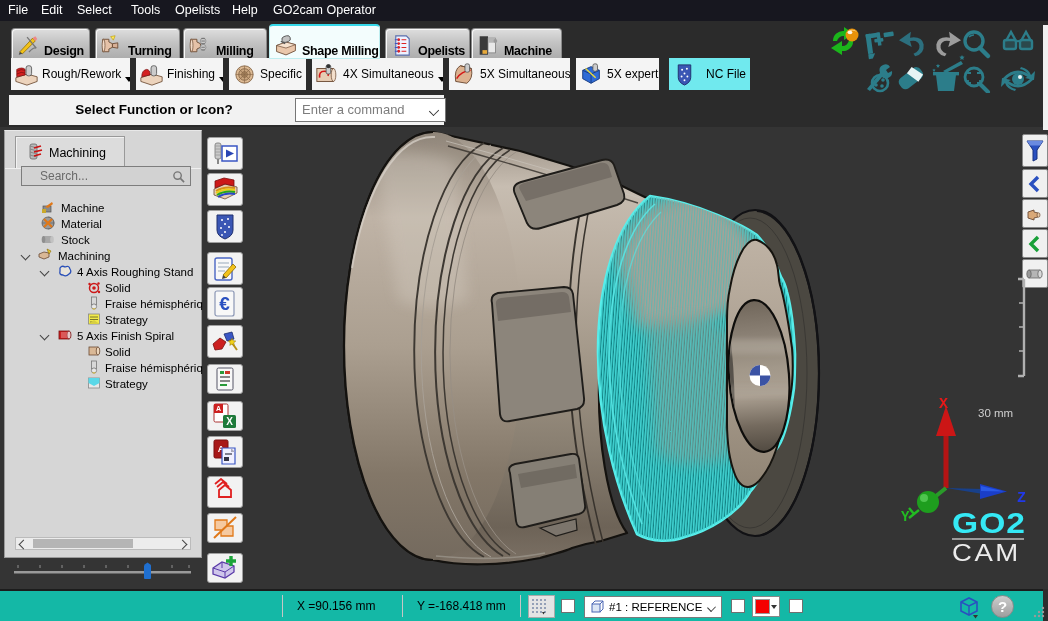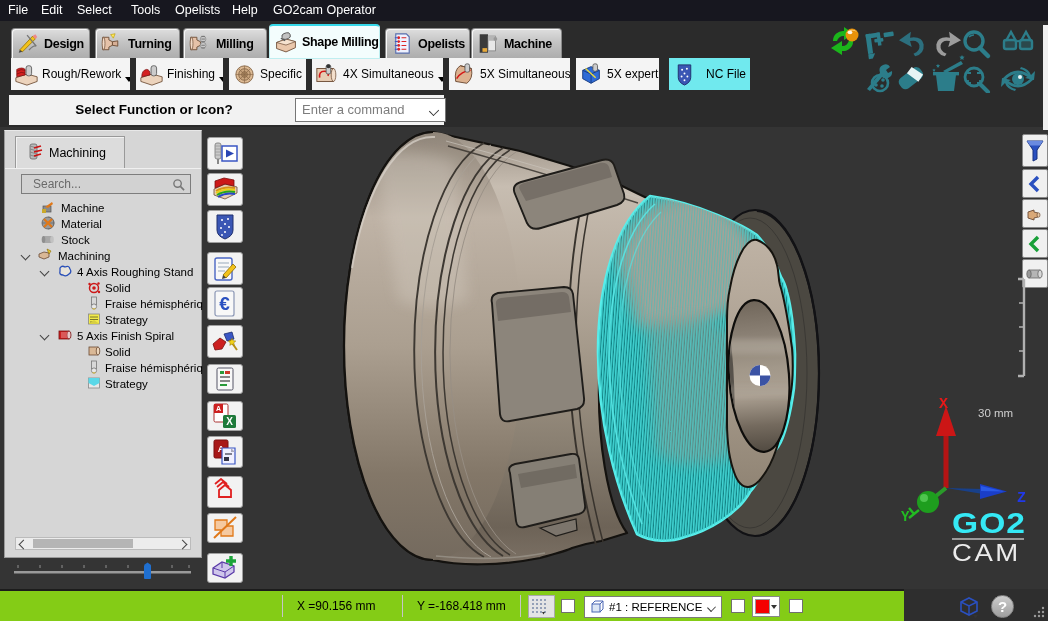--- a/index.html
+++ b/index.html
@@ -1,37 +1,37 @@
 <!DOCTYPE html>
 <html><head><meta charset="utf-8">
 <style>
 html,body{margin:0;padding:0;width:1048px;height:621px;overflow:hidden;background:#2e2e2e;font-family:"Liberation Sans",sans-serif;}
 *{box-sizing:border-box;}
 .tab svg{flex-shrink:0;width:24px;height:25px;}.btn2 svg{flex-shrink:0;width:25px;height:25px;}
 .abs{position:absolute;}
 #menubar{position:absolute;left:0;top:0;width:1048px;height:21px;background:#17171f;color:#fff;font-size:12.5px;line-height:21px;}
 #menubar span{position:absolute;top:0;text-align:right;}
-.tab{position:absolute;top:28px;height:30px;white-space:nowrap;overflow:hidden;background:linear-gradient(#dedede,#c4c4c4 45%,#adadad);border:1px solid #8a8a8a;border-bottom:none;border-radius:4px 4px 0 0;box-shadow:inset 1px 1px 0 #f8f8f8;color:#000;font-size:12.5px;letter-spacing:-0.3px;font-weight:bold;display:flex;align-items:center;padding-left:4px;gap:4px;}
+.tab{position:absolute;top:28px;height:30px;white-space:nowrap;overflow:hidden;background:linear-gradient(#dedede,#c4c4c4 45%,#adadad);border:1px solid #8a8a8a;border-bottom:none;border-radius:4px 4px 0 0;box-shadow:inset 1px 1px 0 #f8f8f8;color:#000;font-size:12.5px;letter-spacing:-0.3px;font-weight:bold;display:flex;align-items:flex-end;padding-left:4px;gap:4px;}
 .tab.sel{top:24px;height:35px;background:#f3fdfd;border:1px solid #bfeef0;border-top:2px solid #36d8e8;box-shadow:none;z-index:3;}
 .btn2{position:absolute;top:58px;height:32px;white-space:nowrap;overflow:hidden;background:#f4f4f4;color:#000;font-size:12px;display:flex;align-items:center;padding-left:3px;gap:3px;}
 .btn2 .drop{position:relative;top:5px;width:0;height:0;border-left:4px solid transparent;border-right:4px solid transparent;border-top:5px solid #000;margin-left:1px;}
 #cmdrow{position:absolute;left:9px;top:95px;width:435px;height:30px;background:#f2f2f2;}
 #cmdrow .lbl{position:absolute;left:0;top:0;width:290px;height:30px;line-height:30px;text-align:center;font-size:13.5px;font-weight:bold;color:#000;}
 #cmdbox{position:absolute;left:286px;top:3px;width:151px;height:24px;background:#fff;border:1px solid #767676;font-size:13px;color:#7d7d7d;line-height:22px;padding-left:6px;}
 #cmdbox .chev{position:absolute;right:7px;top:8px;width:8px;height:8px;border-left:1.8px solid #333;border-bottom:1.8px solid #333;transform:rotate(-45deg) scale(1,.8);}
 #panel{position:absolute;left:4px;top:130px;width:198px;height:428px;background:#d6d6d6;border:1px solid #9a9a9a;border-top:1px solid #e8e8e8;}
 #ptab{position:absolute;left:10px;top:5px;width:110px;height:32px;background:#dcdcdc;border:1px solid #999;border-bottom:none;box-shadow:inset 1px 1px 0 #f2f2f2;display:flex;align-items:center;font-size:12.5px;color:#000;gap:5px;padding-left:8px;}
 #pline{position:absolute;left:0px;top:37px;width:196px;height:1px;background:#f0f0f0;}
-#searchbox{position:absolute;left:16px;top:43px;width:170px;height:20px;background:#d2d2d2;border:1px solid #7d7d7d;font-size:12px;color:#6a6a6a;line-height:18px;padding-left:11px;}
+#searchbox{position:absolute;left:16px;top:35px;width:170px;height:20px;background:#d2d2d2;border:1px solid #7d7d7d;font-size:12px;color:#6a6a6a;line-height:18px;padding-left:18px;}
 .trow{position:absolute;left:0;height:16px;font-size:11.5px;color:#000;line-height:16px;white-space:nowrap;}
 .chev2{position:absolute;width:7px;height:7px;border-left:1.6px solid #444;border-bottom:1.6px solid #444;transform:rotate(-45deg);top:3px;}
 #pscroll{position:absolute;left:10px;top:406px;width:176px;height:13px;background:#ececec;border:1px solid #bbb;}
 #pscroll .thumb{position:absolute;left:17px;top:1px;width:100px;height:9px;background:#b5b5b5;}
 .strip{position:absolute;left:207px;width:36px;height:33px;background:#f2f2f2;border:1px solid #9f9f9f;border-radius:3px;display:flex;align-items:center;justify-content:center;}
-#statusbar{position:absolute;left:0;top:589px;width:904px;height:32px;background:#84cc16;border-top:2px solid #1c1c1c;font-size:12px;color:#000;}
+#statusbar{position:absolute;left:0;top:589px;width:1043px;height:32px;background:#14b8a6;border-top:2px solid #1c1c1c;font-size:12px;color:#000;}
 .sep{position:absolute;top:4px;height:22px;width:1px;background:#c6c6c6;}
 .cb{position:absolute;top:8px;width:14px;height:14px;background:#fff;border:1px solid #707070;}
 .dd{position:absolute;top:5px;height:22px;background:#fff;border:1px solid #7a7a7a;font-size:11.5px;line-height:20px;}
 .dd .chev{position:absolute;right:6px;top:7px;width:7px;height:7px;border-left:1.6px solid #333;border-bottom:1.6px solid #333;transform:rotate(-45deg) scale(1,.8);}
 #rcol .rbtn{position:absolute;left:1022px;width:26px;background:#f0f0f0;border:1px solid #888;border-radius:2px;display:flex;align-items:center;justify-content:center;}
 #logo{position:absolute;left:952px;top:510px;width:90px;color:#35e9f5;font-weight:bold;}
 </style></head>
 <body>
 <div class="abs" style="left:0;top:21px;width:1048px;height:1px;background:#3e3e46"></div>
 <div id="menubar">

